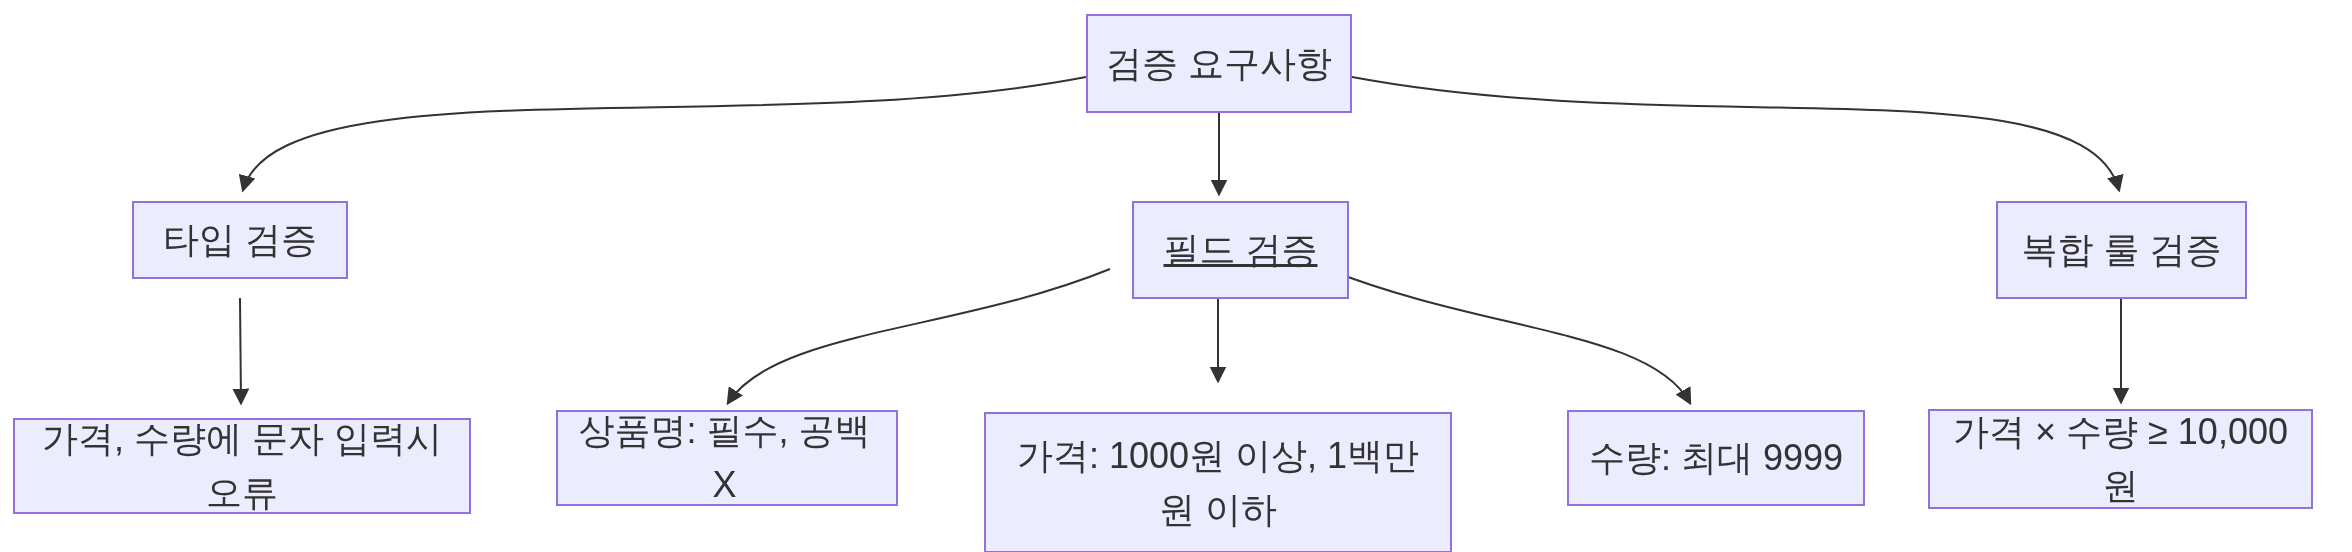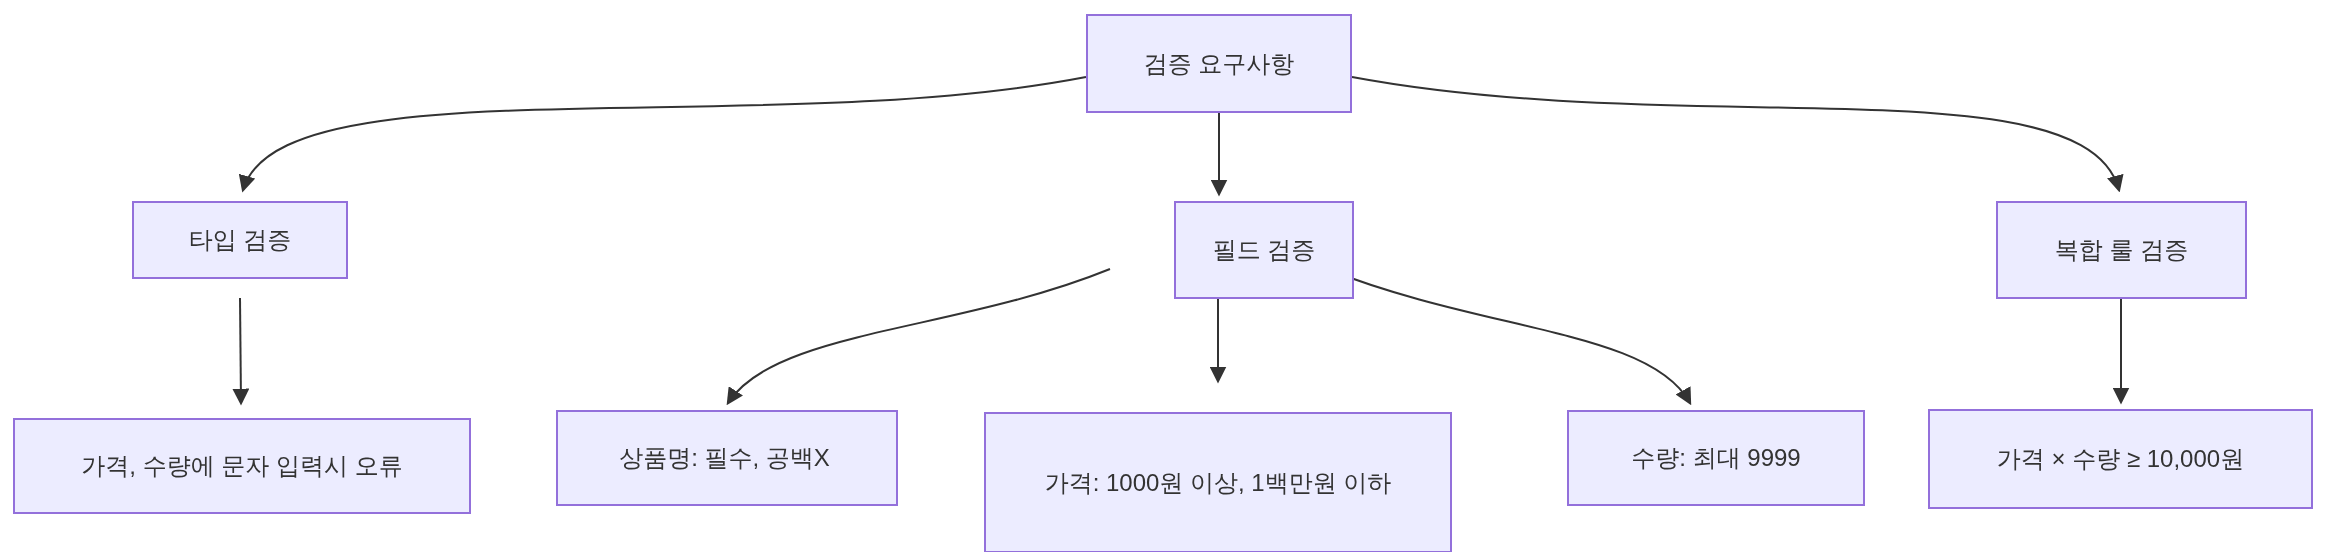--- a/index.html
+++ b/index.html
@@ -37,28 +37,28 @@
   }
   .node {
     position: absolute;
     display: flex;
     align-items: center;
     justify-content: center;
     text-align: center;
     background: var(--node-fill);
     border: 2.5px solid var(--node-border);
     color: var(--text-color);
-    font-size: 24px;
+    font-size: 36px;
     line-height: 1.5;
     padding: 4px 14px;
   }
   
   #node-root      { left: 1086px; top: 14px;  width: 266px; height: 99px;  }
   #node-type      { left: 132px;  top: 201px; width: 216px; height: 78px;  }
-  #node-field     { left: 1174px; top: 201px; width: 180px; height: 98px;  }
+  #node-field     { left: 1132px; top: 201px; width: 217px; height: 98px; text-decoration: underline;  }
   #node-complex   { left: 1996px; top: 201px; width: 251px; height: 98px;  }
   #node-typerule  { left: 13px;   top: 410px; width: 458px; height: 96px; margin-top: 8px;  }
   #node-namerule  { left: 556px;  top: 410px; width: 342px; height: 96px; padding-left: 9px;  }
   #node-pricerule { left: 984px;  top: 388px; width: 468px; height: 141px; margin-top: 24px; }
   #node-qtyrule   { left: 1543px; top: 410px; width: 298px; height: 96px; margin-left: 24px;  }
   #node-comprule  { left: 1928px; top: 409px; width: 385px; height: 100px; }
 </style>
 </head>
 <body>
 

